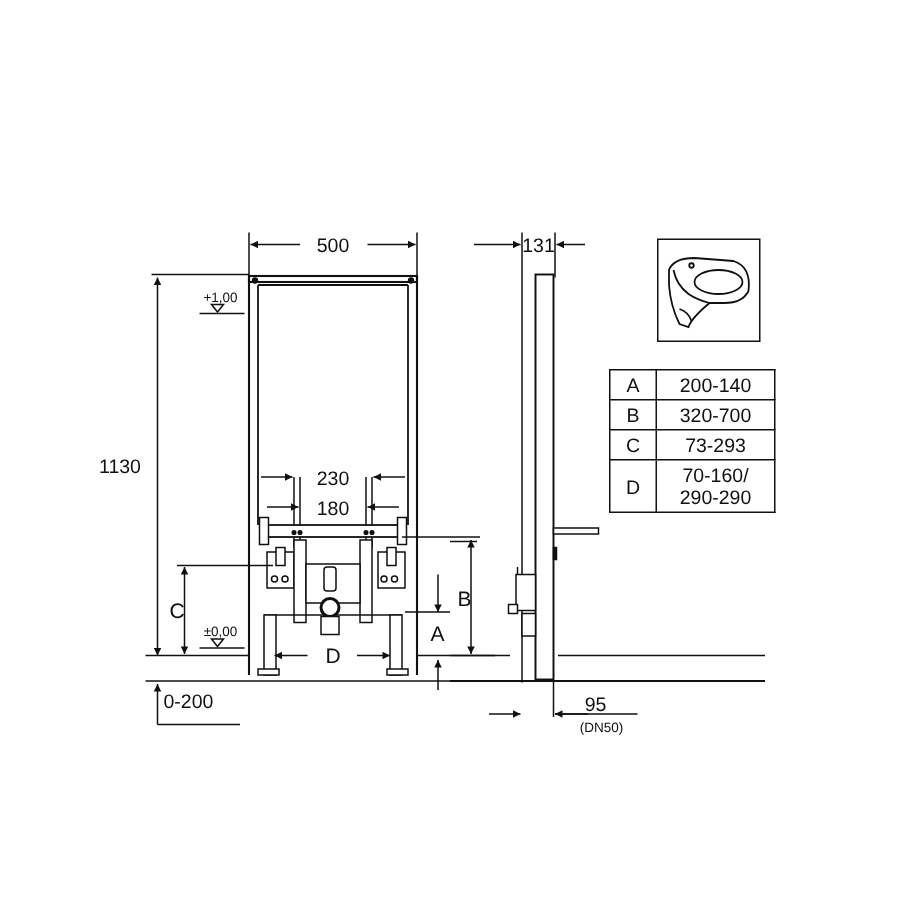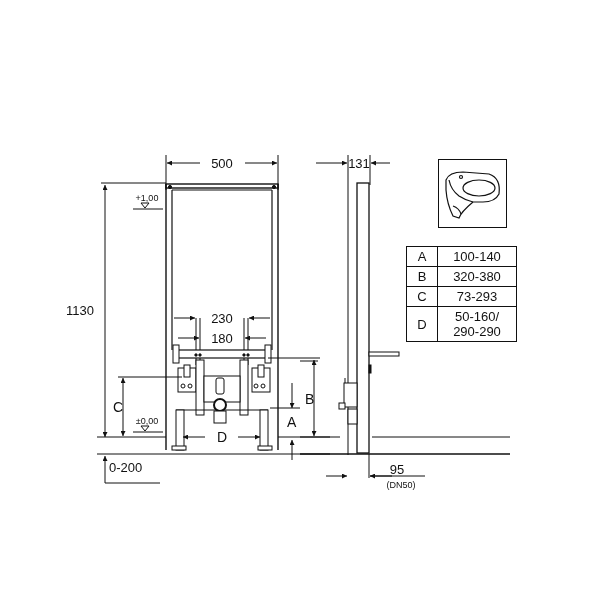--- a/index.html
+++ b/index.html
@@ -167,31 +167,31 @@
       <circle cx="22" cy="17" r="1.5"></circle>
       <path d="M14,46 Q20,48 22,54"></path>
     </g>
   </svg>
 </div>
 
 <table class="tbl">
   <tbody>
       <tr>
     <td class="k">A</td>
-    <td class="v">100-140</td>
+    <td class="v">200-140</td>
   </tr>
   <tr>
     <td class="k">B</td>
-    <td class="v">320-380</td>
+    <td class="v">320-700</td>
   </tr>
   <tr>
     <td class="k">C</td>
     <td class="v">73-293</td>
   </tr>
   <tr class="tall">
     <td class="k">D</td>
     <td class="v">
-      <div>50-160/</div>
+      <div>70-160/</div>
       <div>290-290</div>
     </td>
   </tr>
 </tbody>
   </table>
 
 </body></html>

